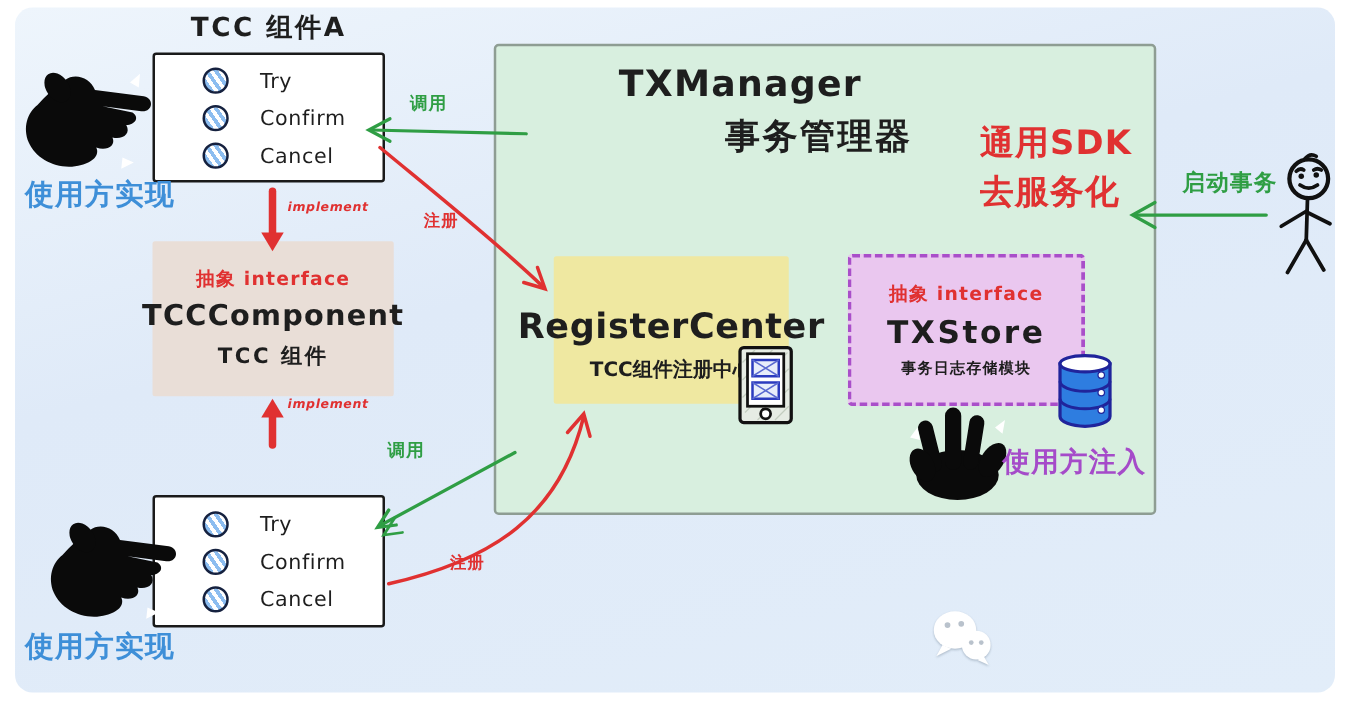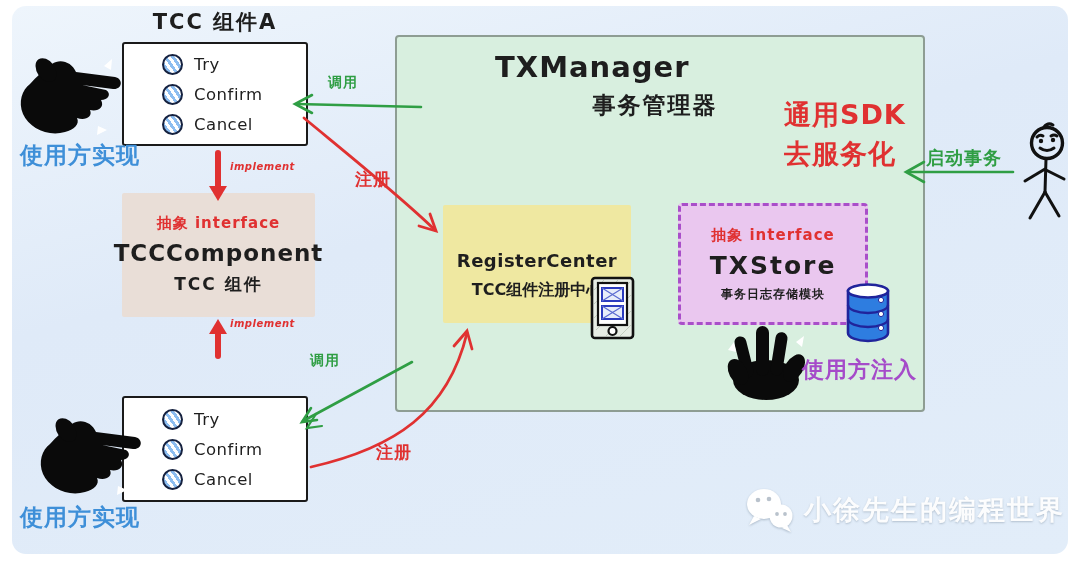--- a/index.html
+++ b/index.html
@@ -7,51 +7,51 @@
   body { font-family:"DejaVu Sans","Liberation Sans",sans-serif; color:#1e1e1e; }
   .stage { position:relative; width:1080px; height:564px; overflow:hidden; background:#ffffff; }
   .bg { position:absolute; left:12px; top:6px; width:1056px; height:548px; border-radius:14px;
         background:linear-gradient(165deg,#eef5fc 0%,#dfeaf8 40%,#e2edf9 100%); }
   .abs { position:absolute; }
 
   
   .comp-title { font-size:21px; font-weight:bold; letter-spacing:2px; text-align:center; }
   .comp-box { background:#ffffff; border:2.5px solid #1a1a1a; border-radius:3px;
               display:flex; flex-direction:column; justify-content:center; gap:9px; padding-left:38px; }
-  .method { display:flex; align-items:center; gap:11px; }
+  .method { display:flex; align-items:center; gap:25px; }
   .method-dot { width:21px; height:21px; border-radius:50%; border:2.5px solid #15213f;
                 background:repeating-linear-gradient(55deg,#ffffff 0 3px,#8cbdf0 3px 6px); }
   .method-label { font-size:16.5px; letter-spacing:.5px; }
 
   .caption-blue { font-size:23px; font-weight:bold; color:#3e8fd8; letter-spacing:1px; }
   .caption-purple { font-size:22px; font-weight:bold; color:#a54bc9; letter-spacing:1px; }
 
   .iface-box { background:#e9ded7; border-radius:2px; display:flex; flex-direction:column;
                align-items:center; justify-content:center; gap:7px; }
   .tag-red { color:#e03131; font-size:15px; font-weight:bold; letter-spacing:1px; }
   .iface-name { font-size:23px; font-weight:bold; letter-spacing:1px; }
   .iface-sub { font-size:17px; font-weight:600; letter-spacing:2px; }
 
   .manager-box { background:#d8efdf; border:2px solid #8e9d93; border-radius:4px; }
   .manager-title { font-size:29px; font-weight:bold; letter-spacing:1px; text-align:left; }
-  .manager-sub { font-size:23px; font-weight:bold; letter-spacing:2px; text-align:center; margin-top:6px; }
+  .manager-sub { font-size:28px; font-weight:bold; letter-spacing:2px; text-align:center; margin-top:6px; }
   .manager-note { color:#e03131; font-size:27px; font-weight:bold; line-height:1.45; letter-spacing:1px;margin-top:47px; }
 
   .register-box { background:#efe8a1; border-radius:2px; display:flex; flex-direction:column;
                   align-items:center; justify-content:center; gap:9px; }
-  .register-title { font-size:18px; font-weight:bold; letter-spacing:.5px; }
+  .register-title { font-size:28px; font-weight:bold; letter-spacing:.5px; }
   .register-sub { font-size:16px; font-weight:bold; }
 
   .store-box { background:#eac7ef; border:3.5px dashed #a94fc9; border-radius:4px;
                display:flex; flex-direction:column; align-items:center; justify-content:center; gap:6px; }
   .store-name { font-size:25px; font-weight:bold; letter-spacing:2px; }
   .store-sub { font-size:12px; font-weight:bold; letter-spacing:1px; }
 
   .edge-label-green { color:#2f9e44; font-size:14px; font-weight:bold; letter-spacing:1px; }
-  .edge-label-red { color:#e03131; font-size:17px; font-weight:bold; letter-spacing:1px;margin-left:16px; }
+  .edge-label-red { color:#e03131; font-size:13px; font-weight:bold; letter-spacing:1px; }
   .impl-label { color:#e03131; font-size:10px; font-style:italic; font-weight:600; letter-spacing:.5px; }
   .start-label { color:#2f9e44; font-size:18px; font-weight:bold; letter-spacing:1px; }
 
   .watermark { display:flex; align-items:center; gap:8px; }
   .watermark-text { font-size:27px; letter-spacing:2px; color:rgba(255,255,255,.95);
                     text-shadow:0 1px 2px rgba(90,110,130,.35); font-weight:600; }
   .wm-logo { filter:drop-shadow(0 1px 1px rgba(90,110,130,.4)); }
 
   svg.overlay { position:absolute; inset:0; pointer-events:none; z-index:6; }
   .layer2 { z-index:2; } .layer3 { z-index:3; } .layer4 { z-index:4; } .layer7 { z-index:7; }
@@ -180,21 +180,21 @@
       <path d="M26 30 q7 5 14 0"></path>
       <path d="M32 41 L31 74"></path>
       <path d="M31 51 L11 63"></path>
       <path d="M32 52 L50 61"></path>
       <path d="M31 74 L16 100"></path>
       <path d="M31 74 L45 98"></path>
     </g>
     <circle cx="27" cy="23" r="2.2" fill="#111"></circle>
     <circle cx="39" cy="22" r="2.2" fill="#111"></circle>
   </svg>
-  <div class="abs start-label layer3" style="left:926px; top:146px;">启动事务</div>
+  <div class="abs start-label layer3" style="left:926px; top:134px;padding-left:20px;">启动事务</div>
 
   <div class="abs edge-label-green layer4" style="left:328px; top:74px;">调用</div>
   <div class="abs edge-label-red layer4" style="left:339px; top:168px;">注册</div>
   <div class="abs edge-label-green layer4" style="left:310px; top:352px;">调用</div>
   <div class="abs edge-label-red layer4" style="left:360px; top:441px;">注册</div>
 
   <svg class="overlay" width="1080" height="564" viewBox="0 0 1080 564">
 
     <g stroke="#2f9e44" stroke-width="2.6" fill="none" stroke-linecap="round">
       <path d="M421 107 L297 104"></path>
@@ -237,15 +237,14 @@
     <svg class="wm-logo" width="52" height="48" viewBox="0 0 52 48">
       <ellipse cx="20" cy="18" rx="17" ry="15" fill="#ffffff"></ellipse>
       <path d="M10 30 L5 39 L17 33 Z" fill="#ffffff"></path>
       <circle cx="14" cy="14" r="2.3" fill="#b9c2cc"></circle>
       <circle cx="25" cy="13" r="2.3" fill="#b9c2cc"></circle>
       <circle cx="37" cy="30" r="11.5" fill="#ffffff"></circle>
       <path d="M43 39 L47 46 L38 42 Z" fill="#ffffff"></path>
       <circle cx="33" cy="28" r="1.9" fill="#b9c2cc"></circle>
       <circle cx="41" cy="28" r="1.9" fill="#b9c2cc"></circle>
     </svg>
-    <span class="watermark-text">小徐先生的编程世界</span>
   </div>
 </div>
 
 </body></html>

